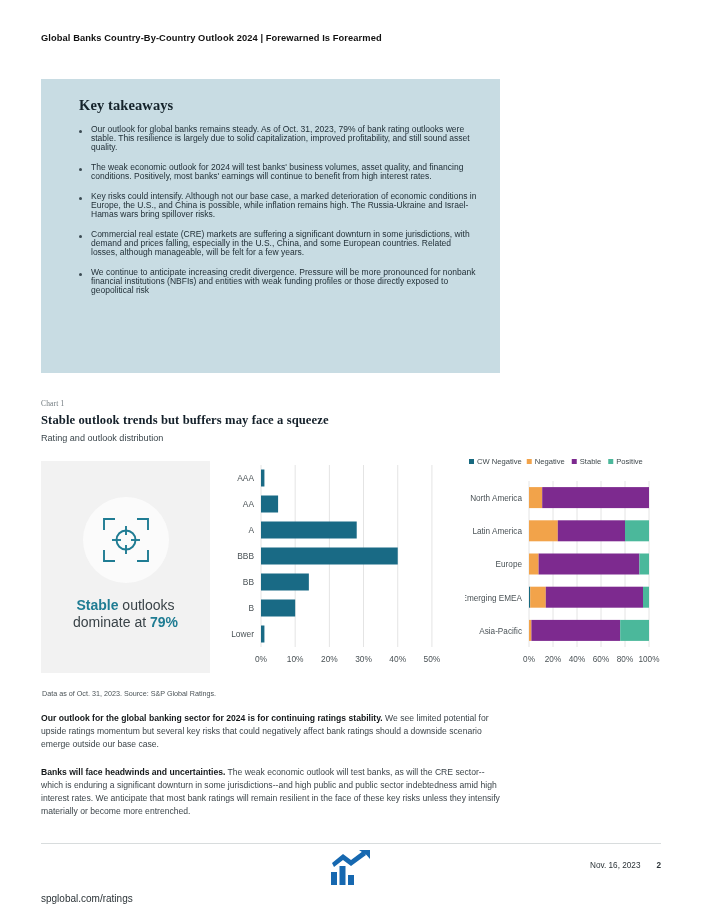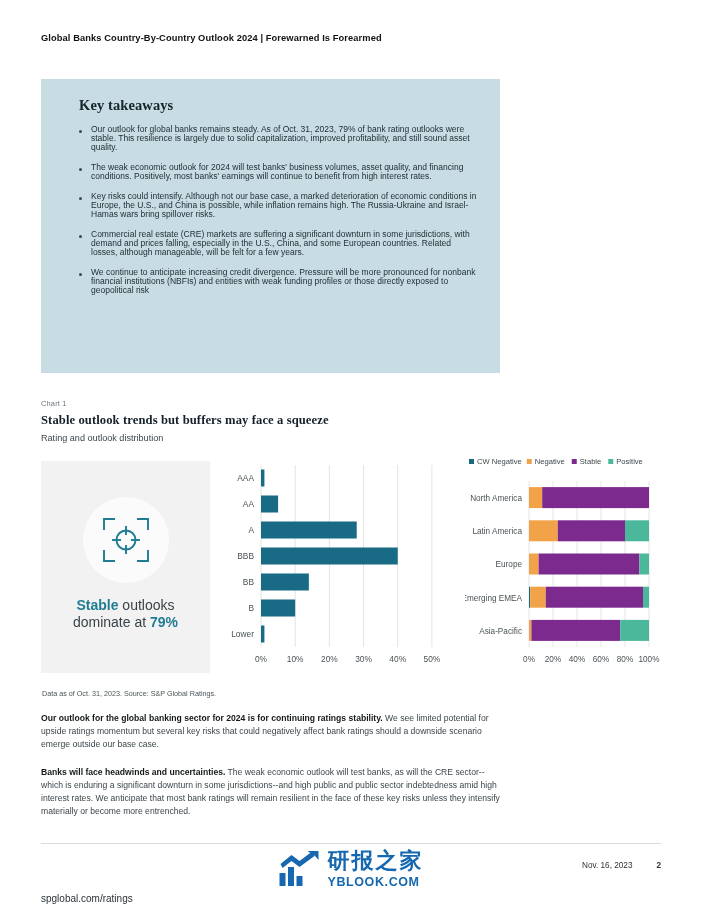--- a/index.html
+++ b/index.html
@@ -41,21 +41,21 @@
   }
   .takeaways li:last-child { margin-bottom: 8px; }
   .takeaways li .bullet {
     position: absolute; left: 2px; top: 5px;
     width: 3.2px; height: 3.2px; border-radius: 50%;
     background: #3b4a52;
   }
 
   
   .chart-meta { position: absolute; left: 41px; top: 399px; }
-  .chart-num { font-size: 7.4px; color: #6c757a; letter-spacing: .2px; }
+  .chart-num { font-size: 7.4px; color: #6c757a; letter-spacing: .2px; font-family: Liberation Serif, serif; }
   .chart-title {
     font-family: "Liberation Serif", serif;
     font-size: 12.6px; font-weight: bold; color: #14202a;
     margin-top: 5px; letter-spacing: .1px;
   }
   .chart-sub {
     font-size: 9.1px; color: #3b464c; margin-top: 5px;
   }
 
   .chart-area {
@@ -108,21 +108,21 @@
     position: absolute; left: 41px; top: 843px; width: 620px;
     border-top: 1px solid #d8dcdd;
   }
   .footer-left {
     position: absolute; left: 41px; top: 861px;
     font-size: 10px; color: #2b3337; margin-top: 32px;
   }
   .footer-right {
     position: absolute; right: 41px; top: 861px;
     font-size: 8.2px; color: #2b3337;
-    display: flex; gap: 24px; align-items: center;
+    display: flex; gap: 16px; align-items: center;
   }
   .footer-right .pg { font-weight: bold; }
 
   .wm {
     position: absolute; left: 50%; top: 850px;
     transform: translateX(-50%);
     display: flex; align-items: center; gap: 7px;
   }
   .wm-txt { display: flex; flex-direction: column; line-height: 1; }
   .wm-cn { font-size: 22px; font-weight: bold; color: #1668b0; letter-spacing: 2px; }
@@ -285,22 +285,18 @@
   <div class="wm">
     <svg width="42" height="36" viewBox="0 0 42 36">
       <g fill="#1668b0">
         <rect x="1" y="22" width="6" height="13"></rect>
         <rect x="9.5" y="16" width="6" height="19"></rect>
         <rect x="18" y="25" width="6" height="10"></rect>
         <path d="M2 13 L13 4 L21 10 L33 1 L36 5 L21 16 L13 10 L4 17 Z"></path>
         <path d="M29 0 L40 0 L40 9 L36.5 5 Z"></path>
       </g>
     </svg>
-    <div class="wm-txt">
-      <span class="wm-cn">研报之家</span>
-      <span class="wm-en">YBLOOK.COM</span>
-    </div>
   </div>
   <div class="footer-right">
     <span>Nov. 16, 2023</span>
     <span class="pg">2</span>
   </div>
 </div>
 
 </body></html>

